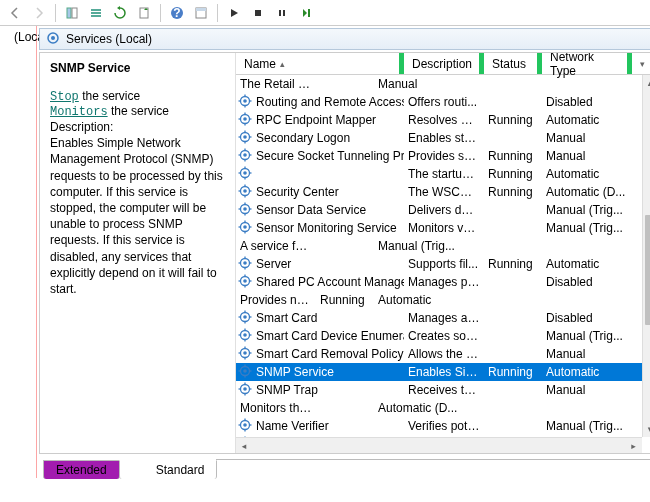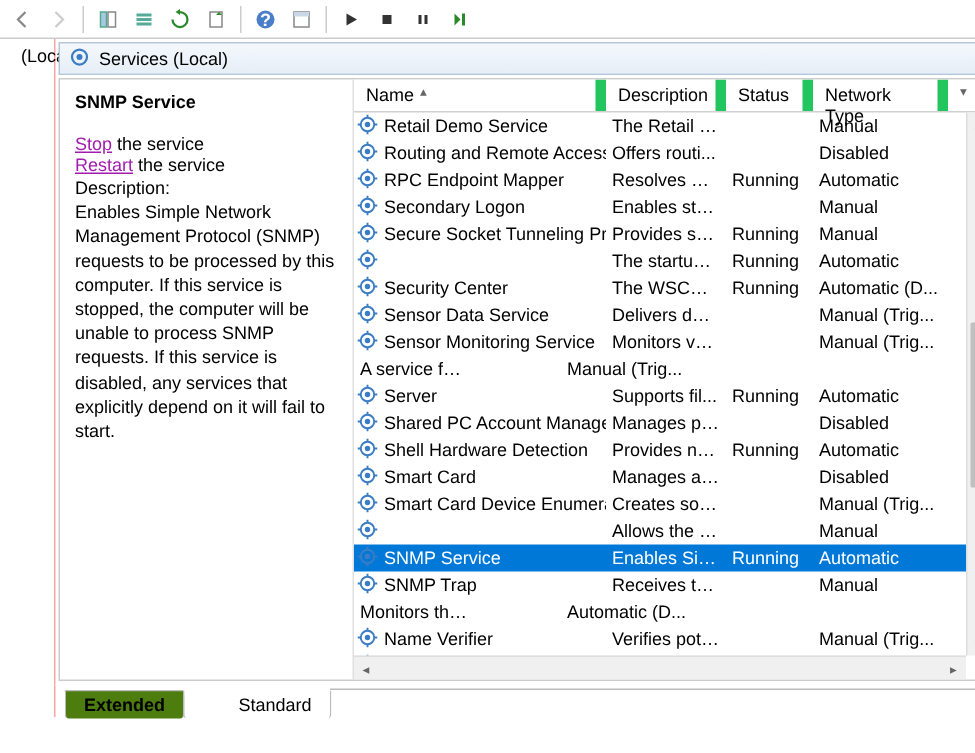--- a/index.html
+++ b/index.html
@@ -12,26 +12,26 @@
 .main { display: flex; height: 452px; }
 .left-tree { width: 37px; border-right: 1px solid #fca5a5; padding: 4px 14px; color: #000; }
 .right { flex: 1; display: flex; flex-direction: column; }
 
 .header-bar { height: 22px; background: linear-gradient(#f4f8fc,#e6eef7); border: 1px solid #b5c8db; margin: 2px; display: flex; align-items: center; padding: 0 6px; gap: 6px; }
 .header-bar .gear { color: #3b7dc4; }
 
 .content { flex: 1; display: flex; border: 1px solid #ccc; margin: 0 2px 2px 2px; overflow: hidden; }
 .detail { width: 196px; padding: 8px 10px; border-right: 1px solid #e0e0e0; }
 .detail h3 { font-size: 12px; font-weight: bold; margin-bottom: 14px; }
-.detail a { color: #a21caf; text-decoration: underline; cursor: pointer; }
+.detail a { color: #0f766e; text-decoration: underline; cursor: pointer; font-family: Liberation Mono, monospace; }
 .detail .desc { line-height: 1.35; }
 
 .grid { flex: 1; display: flex; flex-direction: column; position: relative; }
 .ghead { display: flex; height: 22px; border-bottom: 1px solid #d0d0d0; background: #fff; }
-.ghead > div { padding: 3px 8px; border-right: 7px solid #22c55e; display: flex; gap: 4px; }
+.ghead > div { padding: 3px 8px; border-right: 5px solid #22c55e; display: flex; align-items: center; gap: 4px; }
 .col-n { width: 168px; }
 .col-d { width: 80px; }
 .col-s { width: 58px; }
 .col-t { width: 90px; }
 .sort-arrow { font-size: 9px; color: #666; }
 
 .gbody { flex: 1; overflow-y: auto; overflow-x: auto; }
 .row { display: flex; height: 18px; align-items: center; white-space: nowrap; }
 .row.sel { background: #0078d7; color: #fff; }
 .row > div { padding: 0 4px; overflow: hidden; text-overflow: ellipsis; }
@@ -42,21 +42,21 @@
 .sb-thumb { position: absolute; left: 2px; right: 2px; top: 140px; height: 110px; background: #c0c0c0; border-radius: 1px; }
 .sb-arrow { position: absolute; left: 0; right: 0; height: 16px; display: flex; align-items: center; justify-content: center; color: #666; font-size: 9px; }
 .sb-arrow.up { top: 0; }
 .sb-arrow.dn { bottom: 0; }
 .scrollbar-h { position: absolute; left: 0; right: 16px; bottom: 0; height: 16px; background: #f0f0f0; border-top: 1px solid #ddd; }
 .sbh-arrow { position: absolute; top: 0; bottom: 0; width: 16px; display: flex; align-items: center; justify-content: center; color: #666; font-size: 9px; }
 .sbh-arrow.l { left: 0; }
 .sbh-arrow.r { right: 0; }
 
 .tabs { height: 22px; display: flex; align-items: flex-end; padding-left: 6px; border-top: 1px solid #fff; }
-.tab { padding: 2px 12px; border: 1px solid #bbb; border-bottom: none; background: #4d7c0f; margin-right: -1px; border-radius: 0 0 3px 3px; position: relative; top: 1px; font-weight: bold; }
+.tab { padding: 2px 12px; border: 1px solid #bbb; border-bottom: none; background: #a21caf; margin-right: -1px; border-radius: 0 0 3px 3px; position: relative; top: 1px; }
 .tab.active { background: #fff; font-weight: normal; border-top-color:#fff;padding-left:36px; }
 .tabline { flex:1; border-top:1px solid #bbb; height:1px; align-self:flex-start; margin-top:2px;}
 </style>
 </head>
 <body>
 
 <div class="toolbar">
   <div class="tbtn">
       <svg width="14" height="14">
         <path d="M9 2 L4 7 L9 12" stroke="#888" fill="none" stroke-width="1.5"></path>
@@ -142,54 +142,41 @@
             <circle cx="7" cy="7" r="5" fill="none" stroke="#3b7dc4" stroke-width="1.5"></circle>
             <circle cx="7" cy="7" r="2" fill="#3b7dc4"></circle>
           </svg>
       </span>
       <span>Services (Local)</span>
     </div>
     <div class="content">
       <div class="detail">
         <h3>SNMP Service</h3>
         <div><a>Stop</a><span> the service</span></div>
-        <div><a>Restart</a><span> the service</span></div>
+        <div><a>Monitors</a><span> the service</span></div>
         <div class="desc">
           <div>Description:</div>
           <div>Enables Simple Network Management Protocol (SNMP) requests to be processed by this computer. If this service is stopped, the computer will be unable to process SNMP requests. If this service is disabled, any services that explicitly depend on it will fail to start.</div>
         </div>
       </div>
       <div class="grid">
         <div class="ghead">
           <div class="col-n">
               <span>Name</span>
               <span class="sort-arrow">▴</span>
             </div>
           <div class="col-d">Description</div>
           <div class="col-s">Status</div>
           <div class="col-t">Network Type</div>
           <div style="flex:1">
               <span style="float:right;color:#666;font-size:9px">▾</span>
             </div>
         </div>
         <div class="gbody" id="gbody">
             <div class="row">
-              <div class="col-n">
-                <span><svg class="gear-ico" viewBox="0 0 14 14">
-                    <circle cx="7" cy="7" r="4.5" fill="none" stroke="#3b7dc4" stroke-width="1.3"></circle>
-                    <circle cx="7" cy="7" r="1.8" fill="#3b7dc4"></circle>
-                    <g stroke="#3b7dc4" stroke-width="1.3">
-                      <line x1="7" y1="0.5" x2="7" y2="2.5"></line>
-                      <line x1="7" y1="11.5" x2="7" y2="13.5"></line>
-                      <line x1="0.5" y1="7" x2="2.5" y2="7"></line>
-                      <line x1="11.5" y1="7" x2="13.5" y2="7"></line>
-                    </g>
-                  </svg></span>
-                <span>Retail Demo Service</span>
-              </div>
               <div class="col-d">The Retail D...</div>
               <div class="col-s"></div>
               <div class="col-t">Manual</div>
             </div>
             <div class="row">
               <div class="col-n">
                 <span><svg class="gear-ico" viewBox="0 0 14 14">
                     <circle cx="7" cy="7" r="4.5" fill="none" stroke="#3b7dc4" stroke-width="1.3"></circle>
                     <circle cx="7" cy="7" r="1.8" fill="#3b7dc4"></circle>
                     <g stroke="#3b7dc4" stroke-width="1.3">
@@ -365,33 +352,20 @@
                       <line x1="11.5" y1="7" x2="13.5" y2="7"></line>
                     </g>
                   </svg></span>
                 <span>Shared PC Account Manager</span>
               </div>
               <div class="col-d">Manages pr...</div>
               <div class="col-s"></div>
               <div class="col-t">Disabled</div>
             </div>
             <div class="row">
-              <div class="col-n">
-                <span><svg class="gear-ico" viewBox="0 0 14 14">
-                    <circle cx="7" cy="7" r="4.5" fill="none" stroke="#3b7dc4" stroke-width="1.3"></circle>
-                    <circle cx="7" cy="7" r="1.8" fill="#3b7dc4"></circle>
-                    <g stroke="#3b7dc4" stroke-width="1.3">
-                      <line x1="7" y1="0.5" x2="7" y2="2.5"></line>
-                      <line x1="7" y1="11.5" x2="7" y2="13.5"></line>
-                      <line x1="0.5" y1="7" x2="2.5" y2="7"></line>
-                      <line x1="11.5" y1="7" x2="13.5" y2="7"></line>
-                    </g>
-                  </svg></span>
-                <span>Shell Hardware Detection</span>
-              </div>
               <div class="col-d">Provides no...</div>
               <div class="col-s">Running</div>
               <div class="col-t">Automatic</div>
             </div>
             <div class="row">
               <div class="col-n">
                 <span><svg class="gear-ico" viewBox="0 0 14 14">
                     <circle cx="7" cy="7" r="4.5" fill="none" stroke="#3b7dc4" stroke-width="1.3"></circle>
                     <circle cx="7" cy="7" r="1.8" fill="#3b7dc4"></circle>
                     <g stroke="#3b7dc4" stroke-width="1.3">
@@ -430,20 +404,21 @@
                 <span><svg class="gear-ico" viewBox="0 0 14 14">
                     <circle cx="7" cy="7" r="4.5" fill="none" stroke="#3b7dc4" stroke-width="1.3"></circle>
                     <circle cx="7" cy="7" r="1.8" fill="#3b7dc4"></circle>
                     <g stroke="#3b7dc4" stroke-width="1.3">
                       <line x1="7" y1="0.5" x2="7" y2="2.5"></line>
                       <line x1="7" y1="11.5" x2="7" y2="13.5"></line>
                       <line x1="0.5" y1="7" x2="2.5" y2="7"></line>
                       <line x1="11.5" y1="7" x2="13.5" y2="7"></line>
                     </g>
                   </svg></span>
+                <span>Smart Card Removal Policy</span>
               </div>
               <div class="col-d">Allows the s...</div>
               <div class="col-s"></div>
               <div class="col-t">Manual</div>
             </div>
             <div class="row sel">
               <div class="col-n">
                 <span><svg class="gear-ico" viewBox="0 0 14 14">
                     <circle cx="7" cy="7" r="4.5" fill="none" stroke="#3b7dc4" stroke-width="1.3"></circle>
                     <circle cx="7" cy="7" r="1.8" fill="#3b7dc4"></circle>

